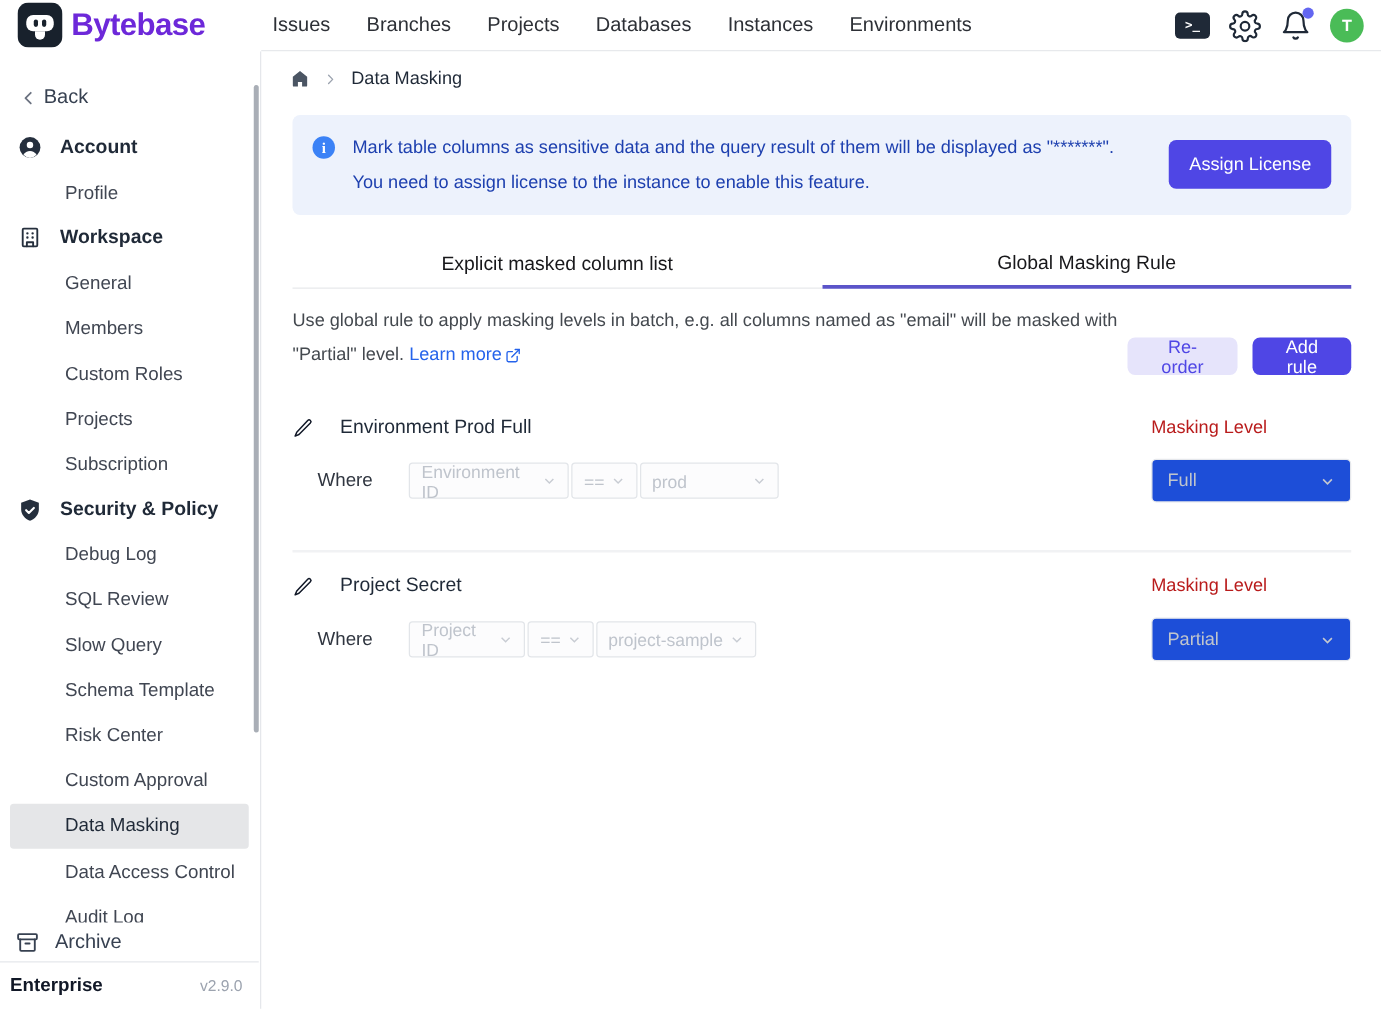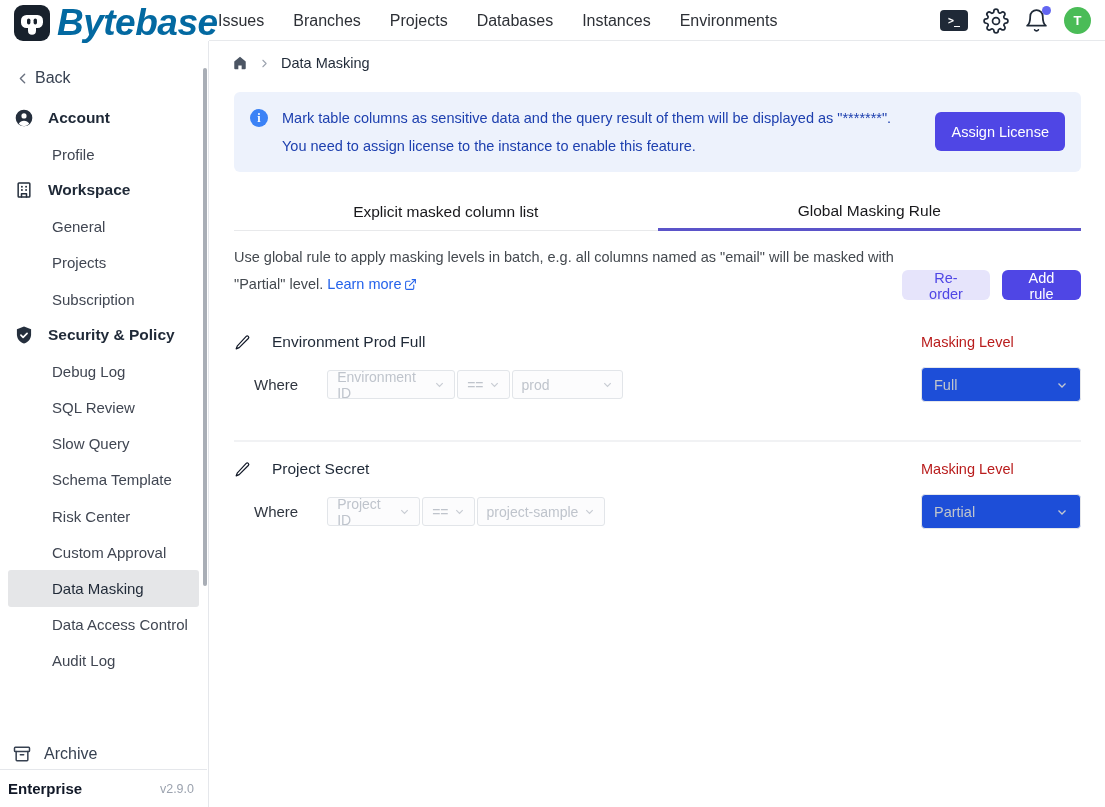--- a/index.html
+++ b/index.html
@@ -3,21 +3,21 @@
 <meta charset="utf-8">
 <style>
   * { margin:0; padding:0; box-sizing:border-box; }
   html,body { width:1105px; height:807px; overflow:hidden; background:#fff;
     font-family:"Liberation Sans", sans-serif; color:#1f2937; }
 
   
   .topbar { position:absolute; top:0; left:0; right:0; height:41px; background:#fff; z-index:30; }
   .topbar::after { content:""; position:absolute; left:209px; right:0; bottom:0; height:1px; background:#e7e9ec; }
   .brand { position:absolute; left:14px; top:2px; display:flex; align-items:center; gap:7px; cursor:pointer; }
-  .brand-name { font-size:37px; font-weight:700; color:#0369a1; letter-spacing:-0.5px;font-style:italic; }
+  .brand-name { font-size:25px; font-weight:700; color:#6d28d9; letter-spacing:-0.5px; }
   .topnav { position:absolute; left:218px; top:0; height:41px; display:flex; align-items:center; gap:29px; }
   .topnav .nav-item { font-size:16px; color:#2d3036; cursor:pointer; }
   .top-icons { position:absolute; right:14px; top:0; height:41px; display:flex; align-items:center; gap:15px; }
   .term-btn { width:28px; height:21px; background:#1f2937; border-radius:4px; color:#fff;
     font-family:"DejaVu Sans Mono", monospace; font-size:10px; font-weight:700;
     display:flex; align-items:center; justify-content:center; cursor:pointer; }
   .icon-btn { display:flex; align-items:center; justify-content:center; color:#1f2937; cursor:pointer; position:relative; }
   .bell-dot { position:absolute; top:-2px; right:-2px; width:9px; height:9px; border-radius:50%; background:#6366f1; }
   .avatar { width:27px; height:27px; border-radius:50%; background:#4abc57; color:#fff; font-size:13px;
     font-weight:700; display:flex; align-items:center; justify-content:center; cursor:pointer; }
@@ -161,20 +161,22 @@
       <span class="s-icon">
         <svg viewBox="0 0 24 24" width="20" height="20" fill="none" stroke="currentColor" stroke-width="1.8" stroke-linecap="round" stroke-linejoin="round">
             <rect x="5" y="3.5" width="14" height="17" rx="1"></rect>
             <path d="M9 20.5v-4h6v4"></path>
             <path d="M9.5 8h.01M14.5 8h.01M9.5 12h.01M14.5 12h.01" stroke-width="2.3"></path>
           </svg>
       </span>
       <span>Workspace</span>
     </div>
     <div class="side-item side-sub">General</div>
+    <div class="side-item side-sub">Members</div>
+    <div class="side-item side-sub">Custom Roles</div>
     <div class="side-item side-sub">Projects</div>
     <div class="side-item side-sub">Subscription</div>
     <div class="side-item side-head">
       <span class="s-icon">
         <svg viewBox="0 0 24 24" width="20" height="20">
             <path d="M12 1.8l8.5 3.2v6.3c0 5.3-3.6 9.2-8.5 11-4.9-1.8-8.5-5.7-8.5-11V5z" fill="currentColor"></path>
             <path d="M8.3 12.2l2.6 2.6 4.8-4.8" fill="none" stroke="#fff" stroke-width="2" stroke-linecap="round" stroke-linejoin="round"></path>
           </svg>
       </span>
       <span>Security &amp; Policy</span>

